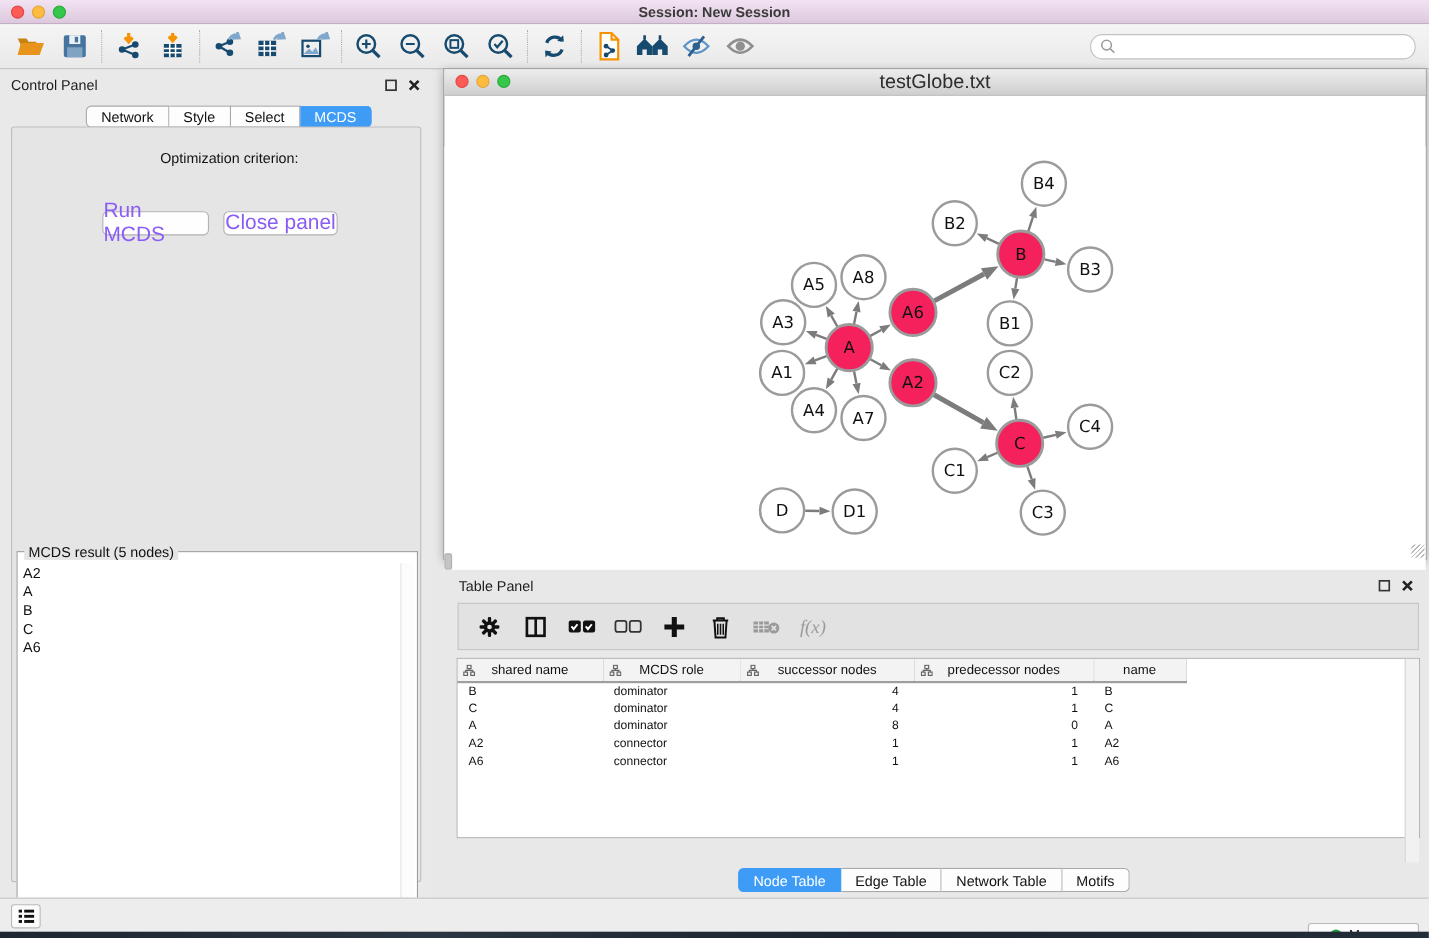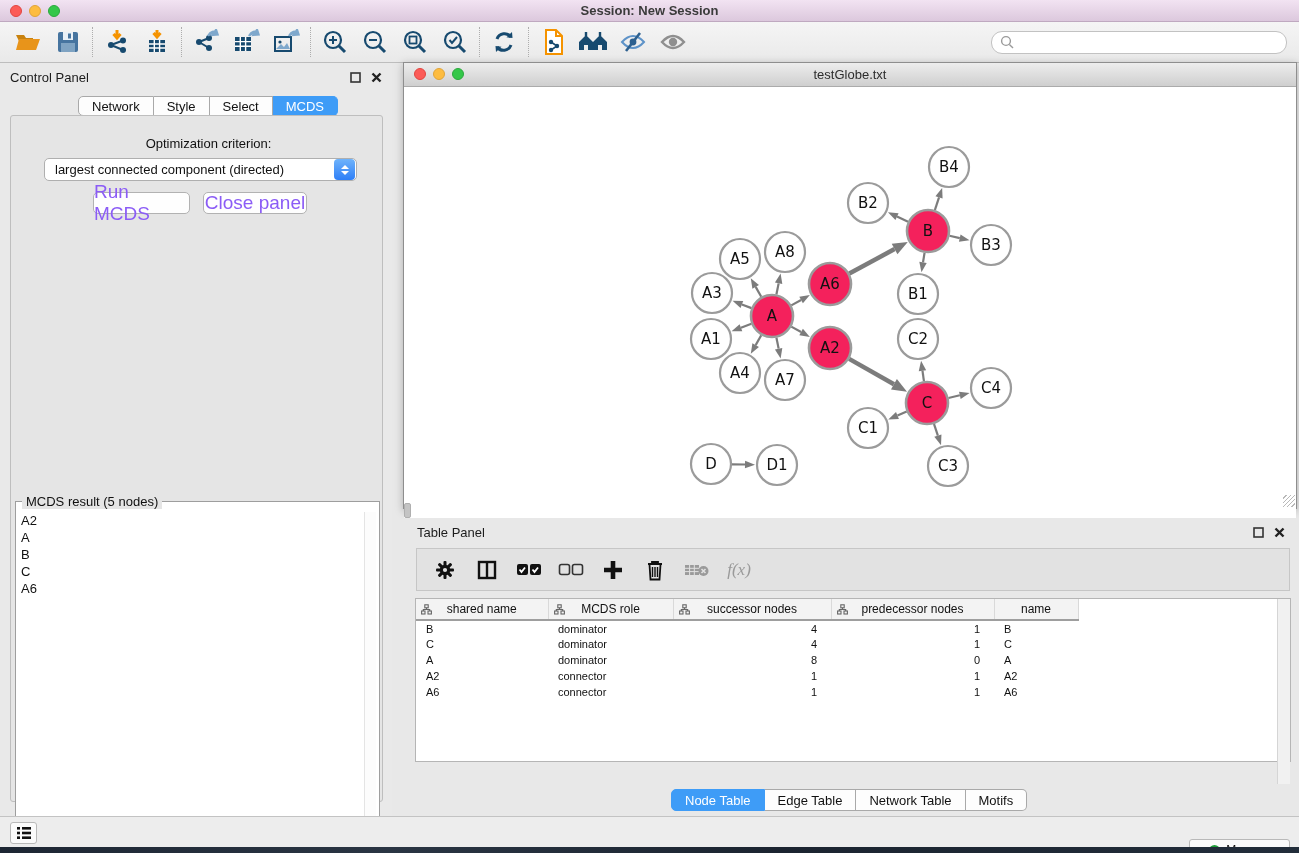--- a/index.html
+++ b/index.html
@@ -60,21 +60,21 @@
   #mcds-list { position:absolute; left:0; top:10px; width:344px; height:320px; list-style:none; overflow:hidden; }
   #mcds-list li { font-size:13px; color:#111; padding:1px 0 1px 5px; line-height:15px; }
   #mcds-scroll { position:absolute; right:3px; top:10px; width:12px; height:320px; background:#FCFCFC; border-left:1px solid #E4E4E4; }
 
   
   #net-window { left:403px; top:62px; width:894px; height:447px; background:#fff;
     border:1px solid #8E8E8E; box-shadow:0 2px 8px rgba(0,0,0,0.25); }
   #net-titlebar { position:absolute; left:0; top:0; width:100%; height:24px;
     background:linear-gradient(#EDEDED,#CFCFCF); border-bottom:1px solid #ABABAB;
     display:flex; align-items:center; justify-content:center; }
-  #net-titlebar .title { font-size:13px; color:#2d2d2d; }
+  #net-titlebar .title { font-size:18px; color:#2d2d2d; }
   #net-canvas { position:absolute; left:0; top:24px; width:892px; height:421px; background:#fff;margin-top:46px; }
   #net-vthumb { position:absolute; left:0px; top:370px; width:7px; height:15px; background:#C4C4C4; border:1px solid #AFAFAF; border-radius:2px; }
   #net-hthumb { position:absolute; left:442px; bottom:-8px; width:15px; height:7px; background:#C9C9C9; border:1px solid #B2B2B2; border-radius:2px; }
   #net-resize { position:absolute; right:1px; bottom:1px; width:12px; height:12px;
     background:repeating-linear-gradient(135deg, transparent 0 2px, #B9B9B9 2px 3px); cursor:nwse-resize; }
 
   
   #table-panel { left:403px; top:518px; width:896px; height:298px; background:#E8E8E8; }
   #tp-toolbar { position:absolute; left:13px; top:30px; width:874px; height:43px;
     background:#E2E2E2; border:1px solid #C6C6C6; display:flex; align-items:center; gap:14px; padding-left:14px; }
@@ -266,27 +266,20 @@
     </span>
   </div>
   <div id="cp-tabs">
       <div class="tab">Network</div>
       <div class="tab">Style</div>
       <div class="tab">Select</div>
       <div class="tab active">MCDS</div>
     </div>
   <div id="cp-body">
     <div id="opt-label">Optimization criterion:</div>
-    <div id="opt-select">
-      <span class="val">largest connected component (directed)</span>
-      <span class="stepper">
-          <span class="chev up"></span>
-          <span class="chev down"></span>
-        </span>
-    </div>
     <div id="btn-run" class="cp-btn">Run MCDS</div>
     <div id="btn-close" class="cp-btn">Close panel</div>
     <div id="mcds-box">
       <span id="mcds-legend">MCDS result (5 nodes)</span>
       <ul id="mcds-list">
           <li>A2</li>
           <li>A</li>
           <li>B</li>
           <li>C</li>
           <li>A6</li>

